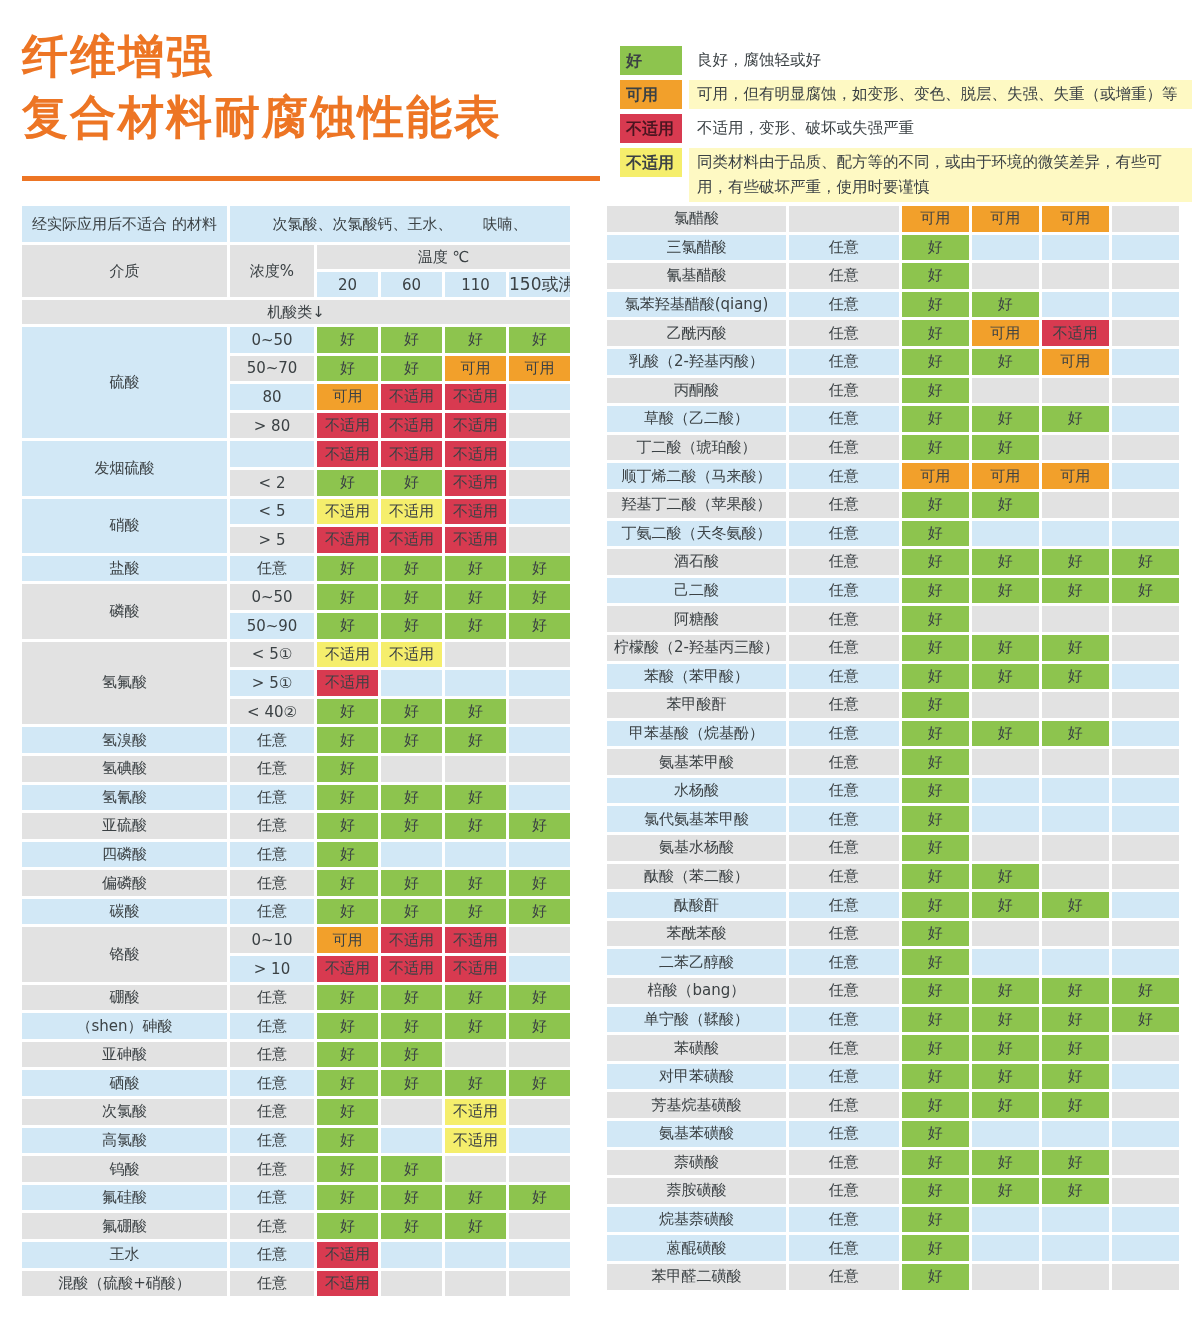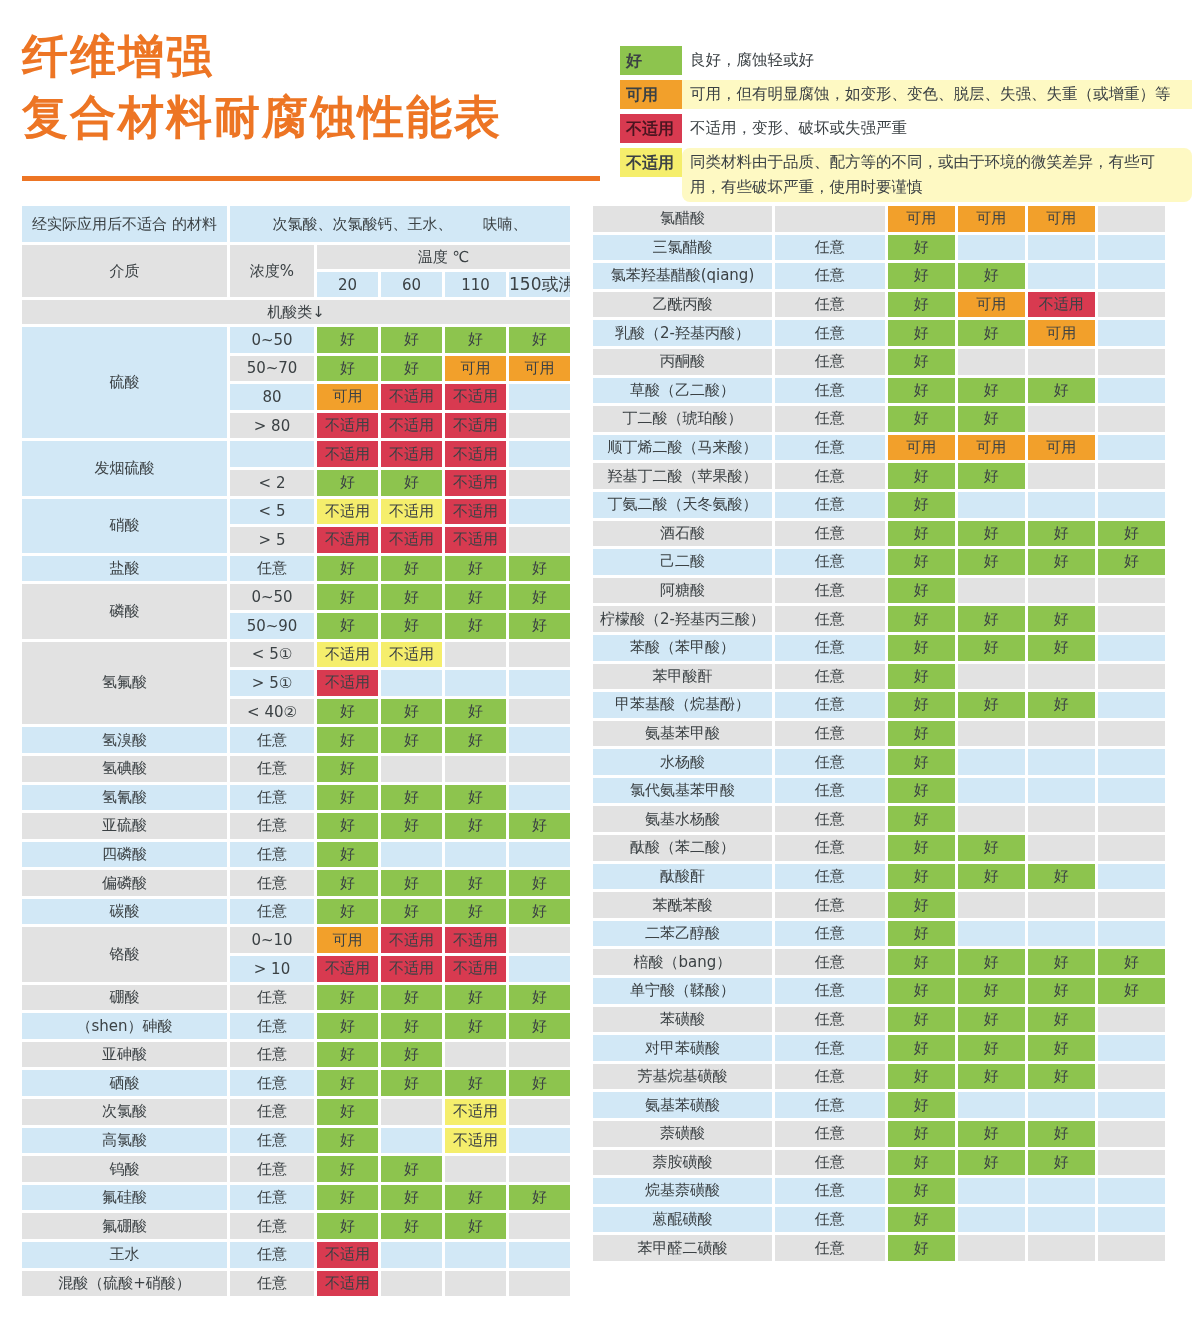--- a/index.html
+++ b/index.html
@@ -17,37 +17,37 @@
     position:absolute; left:22px; top:176px; width:578px; height:5px; background:#ed7524;
   }
   
   .legend{position:absolute; left:620px; top:46px; width:572px;}
   .legend-row{display:flex; align-items:stretch; margin-bottom:5px;}
   .legend-swatch{
     flex:0 0 62px; height:29px; line-height:29px; padding-left:6px; box-sizing:border-box;
     font-size:16px; font-weight:bold; color:#3b4144;
   }
   .legend-desc{
-    flex:1; margin-left:0; font-size:15.5px; line-height:25px;
+    flex:1; margin-left:7px; font-size:15.5px; line-height:25px;
     padding:2px 8px; box-sizing:border-box; color:#3b4144; display:flex; align-items:center;
   }
   .legend-desc.alt{background:#fef9c3;}
   .sw-g{background:#8dc44e;}
   .sw-u{background:#f2a02b;}
   .sw-r{background:#d83a50; color:#4a1520;}
   .sw-y{background:#f5ee6c;}
   .legend-row:last-child .legend-swatch{height:29px;}
   
   table.acid{border-collapse:separate; border-spacing:3px; table-layout:fixed; position:absolute;}
   table.acid td{
     padding:0; text-align:center; vertical-align:middle;
     font-size:15px; color:#3b4144; overflow:hidden; white-space:nowrap;
   }
   #left-table{left:19px; top:203px; width:554px;}
-  #right-table{left:590px; top:203px; width:578px;}
+  #right-table{left:604px; top:203px; width:578px;}
   .bg-blue{background:#d2e8f6;}
   .bg-gray{background:#e2e2e2;}
   .rate-g{background:#8dc44e;}
   .rate-u{background:#f2a02b;}
   .rate-r{background:#d83a50; color:#4a1520;}
   .rate-y{background:#f5ee6c;}
   tr.r-data td{height:25.6px;}
   tr.r-note td{height:36px;}
   tr.r-h td{height:24px;}
   tr.r-temps td{height:25px;}
@@ -71,21 +71,21 @@
     <div class="legend-row">
       <div class="legend-swatch sw-u">可用</div>
       <div class="legend-desc alt">可用，但有明显腐蚀，如变形、变色、脱层、失强、失重（或增重）等</div>
     </div>
     <div class="legend-row">
       <div class="legend-swatch sw-r">不适用</div>
       <div class="legend-desc">不适用，变形、破坏或失强严重</div>
     </div>
     <div class="legend-row">
       <div class="legend-swatch sw-y">不适用</div>
-      <div class="legend-desc alt" style="white-space:normal; line-height:25px; display:block;border-radius:8px;">同类材料由于品质、配方等的不同，或由于环境的微笑差异，有些可用，有些破坏严重，使用时要谨慎</div>
+      <div class="legend-desc alt" style="white-space:normal; line-height:25px; display:block;">同类材料由于品质、配方等的不同，或由于环境的微笑差异，有些可用，有些破坏严重，使用时要谨慎</div>
     </div>
   </div>
 
   <table class="acid" id="left-table">
     <colgroup>
       <col style="width:205px">
         <col style="width:84px">
       <col style="width:61px">
         <col style="width:61px">
         <col style="width:61px">
@@ -399,20 +399,28 @@
         </tr>
         <tr class="r-data">
           <td class="bg-blue">三氯醋酸</td>
           <td class="bg-blue">任意</td>
           <td class="rate-g">好</td>
           <td class="bg-blue"></td>
           <td class="bg-blue"></td>
           <td class="bg-blue"></td>
         </tr>
         <tr class="r-data">
+          <td class="bg-gray">氰基醋酸</td>
+          <td class="bg-gray">任意</td>
+          <td class="rate-g">好</td>
+          <td class="bg-gray"></td>
+          <td class="bg-gray"></td>
+          <td class="bg-gray"></td>
+        </tr>
+        <tr class="r-data">
           <td class="bg-blue">氯苯羟基醋酸(qiang)</td>
           <td class="bg-blue">任意</td>
           <td class="rate-g">好</td>
           <td class="rate-g">好</td>
           <td class="bg-blue"></td>
           <td class="bg-blue"></td>
         </tr>
         <tr class="r-data">
           <td class="bg-gray">乙酰丙酸</td>
           <td class="bg-gray">任意</td>

